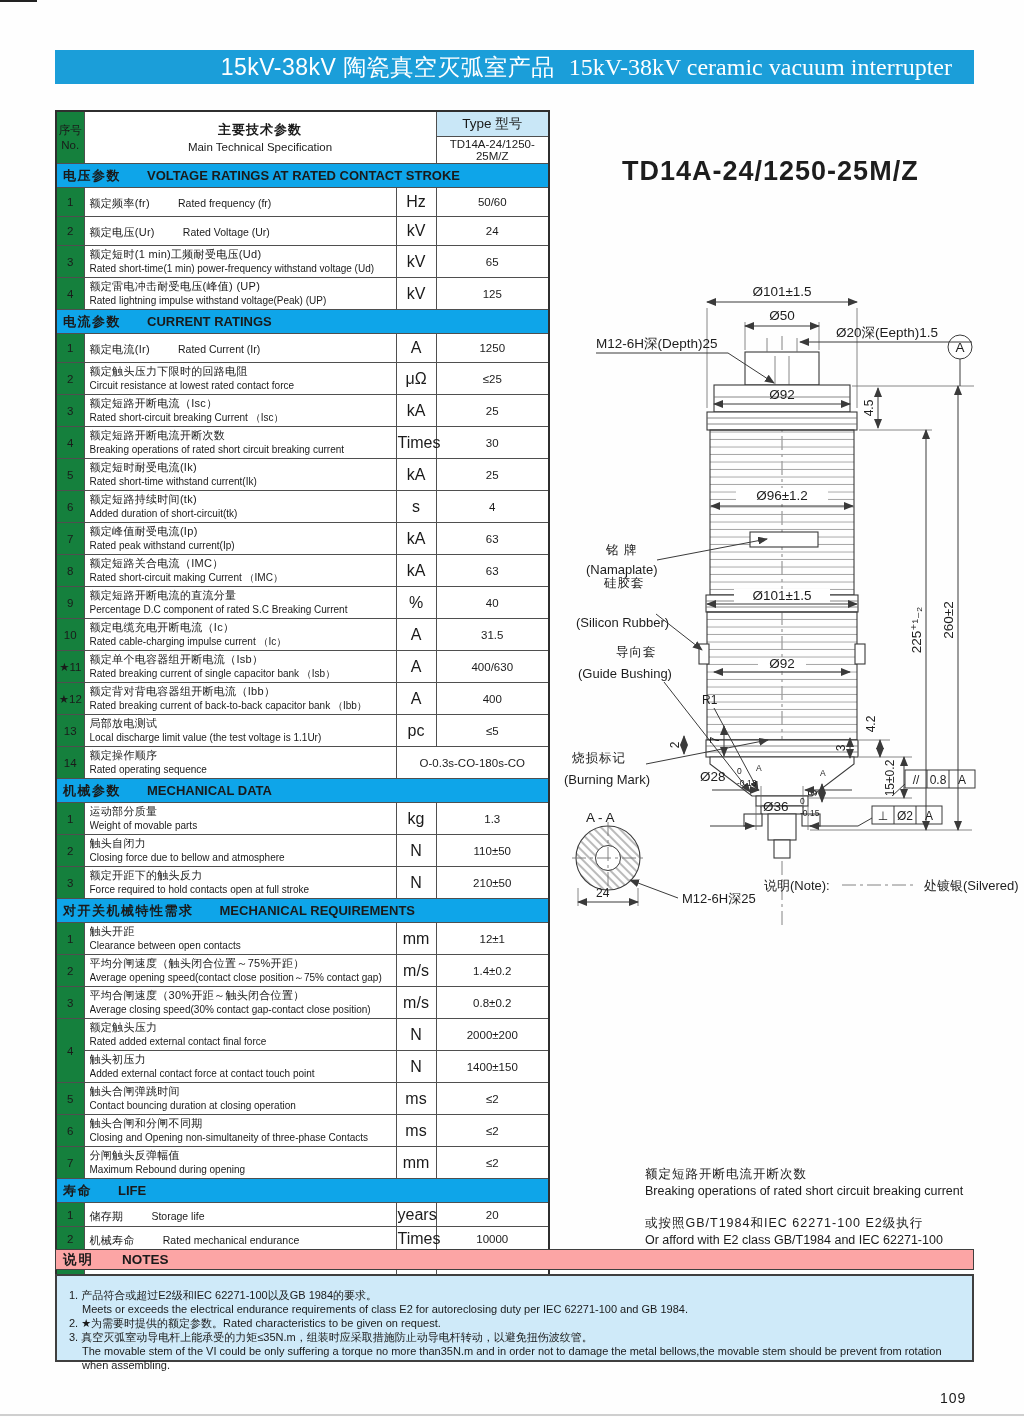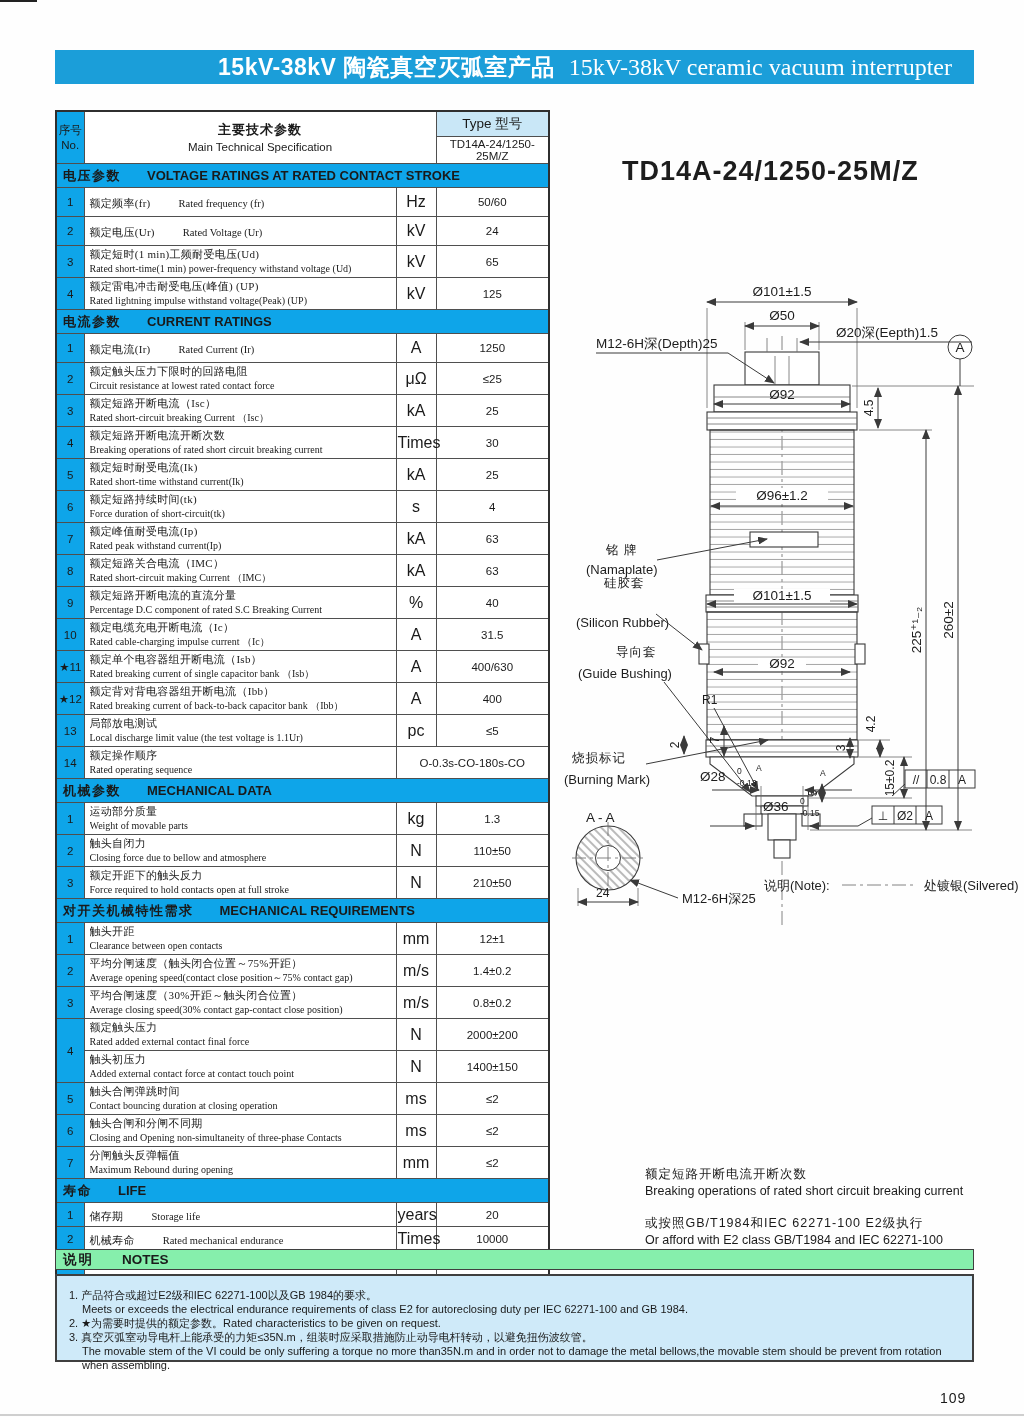--- a/index.html
+++ b/index.html
@@ -4,48 +4,48 @@
 <style>
   html,body{margin:0;padding:0;background:#fff;}
   body{font-family:"Liberation Sans","DejaVu Sans",sans-serif;color:#1a1a1a;}
   .page{position:relative;width:1024px;height:1417px;background:#fefefe;overflow:hidden;}
   .corner-tick{position:absolute;left:0;top:0;width:37px;height:2px;background:#222;}
   .bottom-edge{position:absolute;left:0;top:1414px;width:1024px;height:2px;background:#cfcfcf;}
 
   
   .header-bar{position:absolute;left:55px;top:50px;width:919px;height:34px;background:#1b9ed9;
     display:flex;align-items:center;justify-content:flex-end;gap:14px;padding-right:22px;box-sizing:border-box;}
-  .header-bar .t-zh{color:#fff;font-weight:bold;font-size:23px;letter-spacing:.5px;white-space:nowrap;}
+  .header-bar .t-zh{color:#fff;font-weight:normal;font-size:23px;letter-spacing:.5px;white-space:nowrap;}
   .header-bar .t-en{color:#fff;font-size:24px;font-family:"Liberation Serif","DejaVu Serif",serif;white-space:nowrap;}
 
   
   #spec-table{position:absolute;left:55px;top:110px;width:493px;border-collapse:collapse;table-layout:fixed;
     border:2px solid #2f2f2f;background:#fff;}
   #spec-table td{border:1px solid #4f4f4f;vertical-align:middle;}
-  .num{background:#0ea5e9;text-align:center;font-size:11.5px;padding:0;}
+  .num{background:#15803d;text-align:center;font-size:11.5px;padding:0;}
   .hc div{font-size:11.5px;line-height:15px;text-align:center;}
   .hspec{text-align:center;background:#fff;}
   .hszh{font-size:13px;font-weight:bold;letter-spacing:1px;line-height:19px;}
   .hsen{font-size:11.5px;line-height:16px;}
   .htype{background:#c9e7f7;text-align:center;font-size:13.5px;height:22px;}
   .htypeval{background:#fff;text-align:center;font-size:11.5px;height:19px;}
   tr.section td{background:#0ea5e9;padding:2px 6px;height:17px;}
   .szh{font-weight:bold;font-size:13px;letter-spacing:1.5px;}
   .sen{font-weight:bold;font-size:13px;margin-left:26px;}
-  .desc{padding:1px 5px;overflow:hidden;font-family:Liberation Serif, serif;}
+  .desc{padding:1px 5px;overflow:hidden;}
   .dzh{font-size:11px;line-height:15px;letter-spacing:.3px;white-space:nowrap;overflow:hidden;}
   .den{font-size:10px;line-height:14px;white-space:nowrap;overflow:hidden;}
   .den-i{font-size:10.5px;margin-left:28px;}
   .unit{text-align:center;font-size:16px;padding:0 1px;}
   .val{text-align:center;font-size:11.5px;padding:0;}
   tr.single td{height:26px;}
   tr.dense td{height:21px;}
 
   
-  .notes-bar{position:absolute;left:55px;top:1249px;width:919px;height:21px;background:#86efac;
+  .notes-bar{position:absolute;left:55px;top:1249px;width:919px;height:21px;background:#fca5a5;
     border:1px solid #3f3f3f;box-sizing:border-box;display:flex;align-items:center;padding-left:7px;}
   .notes-bar .nzh{font-weight:bold;font-size:13.5px;letter-spacing:2px;}
   .notes-bar .nen{font-weight:bold;font-size:13.5px;margin-left:28px;}
   .notes-box{position:absolute;left:55px;top:1274px;width:919px;height:88px;background:#cfeaf9;
     border:2px solid #3f3f3f;box-sizing:border-box;padding:12px 10px 0 12px;font-size:11px;line-height:14px;}
   .notes-box .indent{padding-left:13px;}
 
   
   .drawing{position:absolute;left:560px;top:140px;width:464px;height:1010px;}
   svg text{font-family:"Liberation Sans","DejaVu Sans",sans-serif;fill:#1d1d1d;}
@@ -175,21 +175,21 @@
             <div class="dzh">额定短时耐受电流(Ik)</div>
             <div class="den">Rated short-time withstand current(Ik)</div>
           </td>
           <td class="unit">kA</td>
           <td class="val">25</td>
         </tr>
         <tr>
           <td class="num">6</td>
           <td class="desc">
             <div class="dzh">额定短路持续时间(tk)</div>
-            <div class="den">Force duration of short-circuit(tk)</div>
+            <div class="den">Added duration of short-circuit(tk)</div>
           </td>
           <td class="unit">s</td>
           <td class="val">4</td>
         </tr>
         <tr>
           <td class="num">7</td>
           <td class="desc">
             <div class="dzh">额定峰值耐受电流(Ip)</div>
             <div class="den">Rated peak withstand current(Ip)</div>
           </td>

